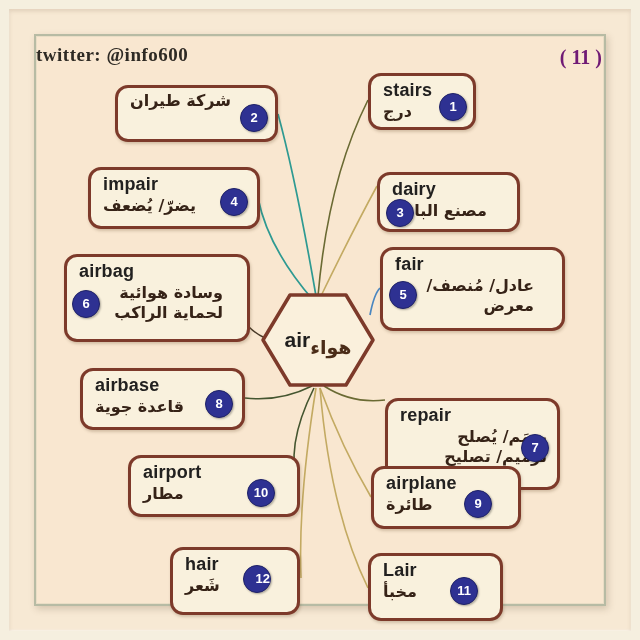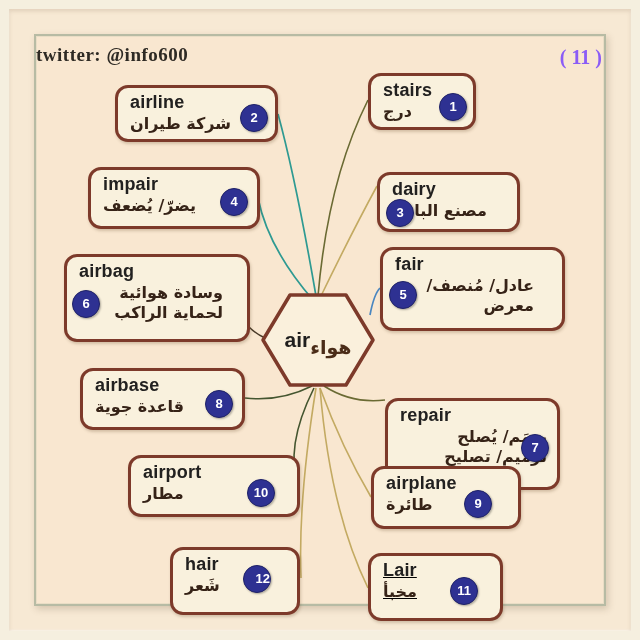--- a/index.html
+++ b/index.html
@@ -19,21 +19,21 @@
   }
   .links{position:absolute;left:0;top:0;width:640px;height:640px;z-index:2;}
   .hdr-left{
     position:absolute;left:36px;top:44px;z-index:3;
     font-family:"Liberation Serif",serif;font-weight:bold;
     font-size:19px;color:#2e2a24;letter-spacing:.5px;
   }
   .hdr-right{
     position:absolute;right:38px;top:46px;z-index:3;
     font-family:"Liberation Serif",serif;font-weight:bold;
-    font-size:20px;color:#8b5cf6;
+    font-size:20px;color:#701a75;
   }
   .node{
     position:absolute;z-index:4;box-sizing:border-box;
     background:#f9f1dd;border:3px solid #7d3a2a;border-radius:13px;
     padding:3px 10px 4px 12px;
     box-shadow:1px 2px 3px rgba(100,70,40,.25);
   }
   .eng{
     display:block;font-weight:bold;font-size:18px;color:#222120;
     line-height:1.25;letter-spacing:.2px;
@@ -67,21 +67,21 @@
   .n6 .ar{margin-right:14px;text-align:right;}
   .n7{left:385px;top:357px;width:175px;height:92px;margin-top:41px;}
   .n7 .badge{right:8px;top:33px;}
   .n7 .ar{text-align:right;margin-left:26px;}
   .n8{left:80px;top:368px;width:165px;height:62px;}
   .n8 .badge{right:9px;top:19px;}
   .n9{left:371px;top:466px;width:150px;height:63px;}
   .n9 .badge{right:26px;top:21px;}
   .n10{left:128px;top:455px;width:172px;height:62px;}
   .n10 .badge{right:22px;top:21px;}
-  .n11{left:368px;top:553px;width:135px;height:68px;text-decoration:underline;}
+  .n11{left:368px;top:553px;width:135px;height:68px;}
   .n11 .badge{right:22px;top:21px;margin-left:46px;}
   .n12{left:170px;top:547px;width:130px;height:68px;}
   .n12 .badge{right:26px;top:15px;text-align:right;}
   
   .hex{position:absolute;left:260px;top:292px;width:116px;height:96px;z-index:4;}
   .hex-text{
     position:absolute;left:260px;top:292px;width:116px;height:96px;z-index:5;
     display:flex;flex-direction:row;align-items:center;justify-content:center;
   }
   .hex-eng{font-weight:bold;font-size:21px;color:#1f1e1d;}
@@ -123,21 +123,20 @@
     <span class="hex-ar">هواء</span>
   </div>
 
   <div class="node n1">
     <span class="eng">stairs</span>
     <span class="ar">درج</span>
     <span class="badge">1</span>
   </div>
 
   <div class="node n2">
-    <span class="eng">airline</span>
     <span class="ar">شركة طيران</span>
     <span class="badge">2</span>
   </div>
 
   <div class="node n3">
     <span class="eng">dairy</span>
     <span class="ar">مصنع البان</span>
     <span class="badge">3</span>
   </div>
 

